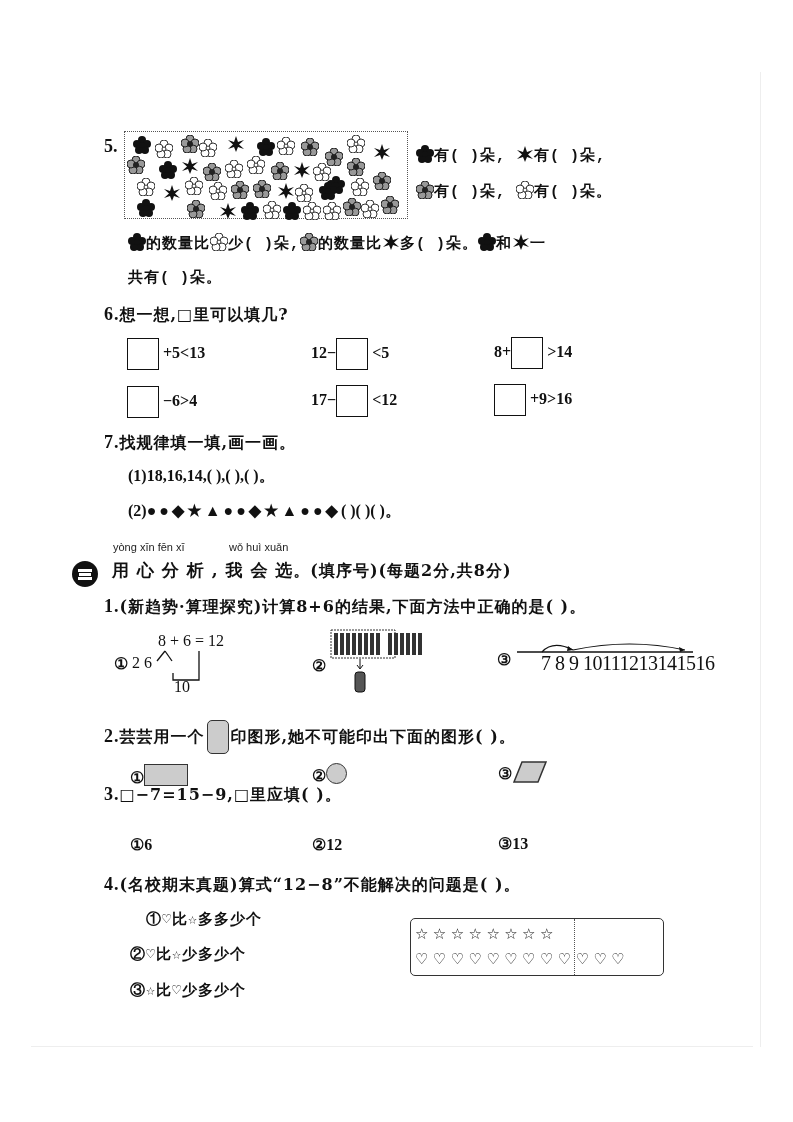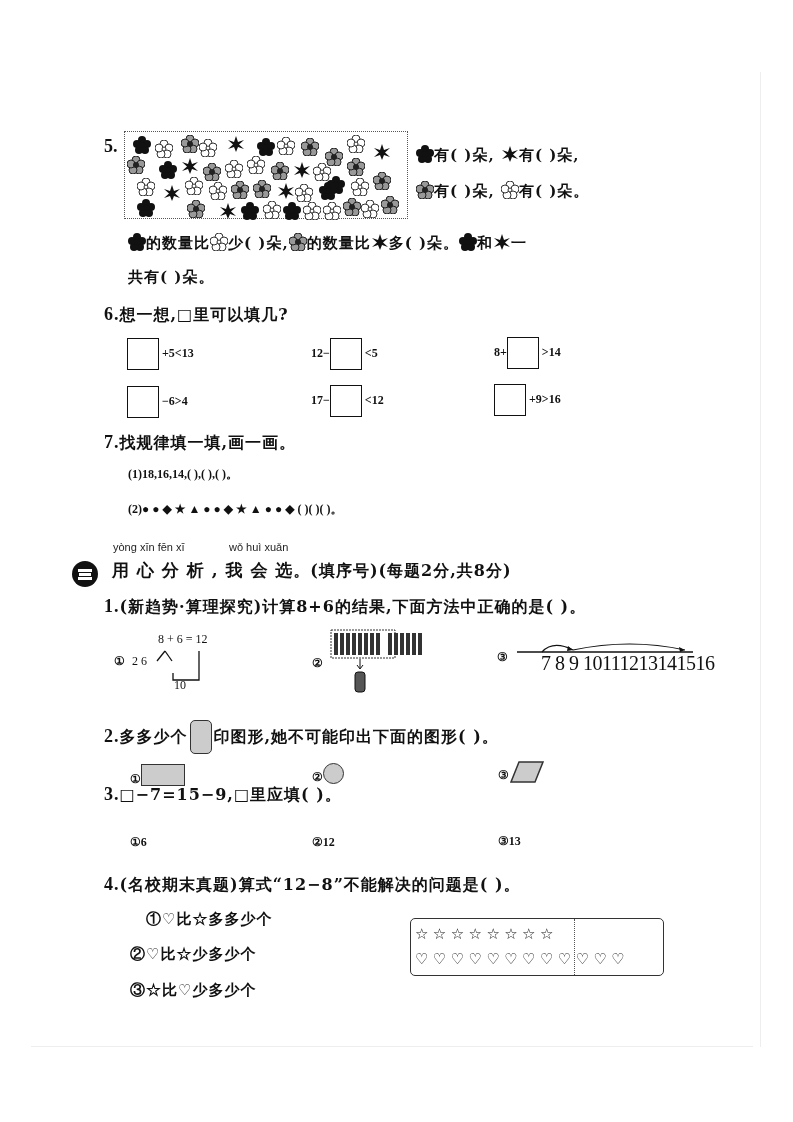--- a/index.html
+++ b/index.html
@@ -1,22 +1,22 @@
 <!DOCTYPE html>
 <html><head>
 <meta charset="utf-8">
 <style>
   html, body { margin:0; padding:0; background:#fff; }
   body { width:793px; height:1122px; position:relative; overflow:hidden;
          font-family:"DejaVu Serif", serif; color:#111; }
   .abs { position:absolute; }
   .q { font-size:16px; font-weight:bold; letter-spacing:1px; white-space:nowrap; }
   .qn { font-family:"Liberation Serif", serif; font-weight:bold; font-size:18px; }
-  .txt { font-size:15px; font-weight:bold; letter-spacing:1px; white-space:nowrap; }
-  .num { font-family:"Liberation Serif", serif; font-size:12px; font-weight:bold; white-space:nowrap; }
+  .txt { font-size:15px; font-weight:bold; letter-spacing:1px; white-space:nowrap;font-family:Liberation Mono, monospace; }
+  .num { font-family:"Liberation Serif", serif; font-size:16px; font-weight:bold; white-space:nowrap; }
   .box { display:inline-block; width:30px; height:30px; border:1.5px solid #111; vertical-align:middle; background:#fff; }
   .scan-right { left:760px; top:72px; width:1px; height:975px; background:#eee; }
   .scan-bottom { left:31px; top:1046px; width:722px; height:1px; background:#eee; }
   .flower-grid { left:124px; top:131px; width:282px; height:86px; border:1.5px dotted #555; }
   .fl { position:absolute; width:18px; height:18px; }
   .badge { left:72px; top:561px; width:26px; height:26px; border-radius:50%; background:#111; }
   .badge::before, .badge::after { content:""; position:absolute; left:6px; right:6px; height:2.5px; background:#fff; }
   .badge::before { top:8px; } .badge::after { top:16px; }
   .badge span { position:absolute; left:7px; right:7px; top:12px; height:2.5px; background:#fff; }
   .pinyin { font-family:"Liberation Sans", sans-serif; font-size:11px; color:#222; white-space:nowrap; }
@@ -293,21 +293,21 @@
   <svg class="abs" style="left:18px;top:0" width="180" height="16">
     <line x1="2" y1="12" x2="178" y2="12" stroke="#111" stroke-width="1.3"></line>
     <path d="M27 12 Q38 0 58 10" fill="none" stroke="#111" stroke-width="1.2"></path>
     <path d="M58 10 Q115 -2 170 10" fill="none" stroke="#111" stroke-width="1.2"></path>
     <polygon points="170,10 164,7 165,12" fill="#111"></polygon>
     <polygon points="58,10 53,6 52,11" fill="#111"></polygon>
   </svg>
   <div class="abs ticks" style="left:20px;top:12px;">7 8 9 10111213141516</div>
 </div>
 
-<div class="abs q" style="left:104px;top:720px;"><span class="qn">2.</span><span>多多少个</span><span class="cyl"></span><span>印图形,她不可能印出下面的图形(        )。</span></div>
+<div class="abs q" style="left:104px;top:720px;"><span class="qn">2.</span><span>芸芸用一个</span><span class="cyl"></span><span>印图形,她不可能印出下面的图形(        )。</span></div>
 <div class="abs num" style="left:130px;top:764px;"><span>①</span><span style="display:inline-block;width:42px;height:20px;border:1.5px solid #333;background:#ccc;vertical-align:-3px"></span></div>
 <div class="abs num" style="left:312px;top:763px;"><span>②</span><span style="display:inline-block;width:19px;height:19px;border:1.5px solid #333;border-radius:50%;background:#ccc;vertical-align:-3px"></span></div>
 <div class="abs num" style="left:498px;top:760px;"><span>③</span><svg width="36" height="24" style="vertical-align:-5px">
       <polygon points="10,2 34,2 26,22 2,22" fill="#ccc" stroke="#333" stroke-width="1.5"></polygon>
     </svg></div>
 
 <div class="abs q" style="left:104px;top:760px;margin-top:24px;"><span class="qn">3.</span><span>□−7=15−9,□里应填(        )。</span></div>
 <div class="abs num" style="left:130px;top:835px;text-align:center;">①6</div>
 <div class="abs num" style="left:312px;top:835px;">②12</div>
 <div class="abs num" style="left:498px;top:834px;">③13</div>

